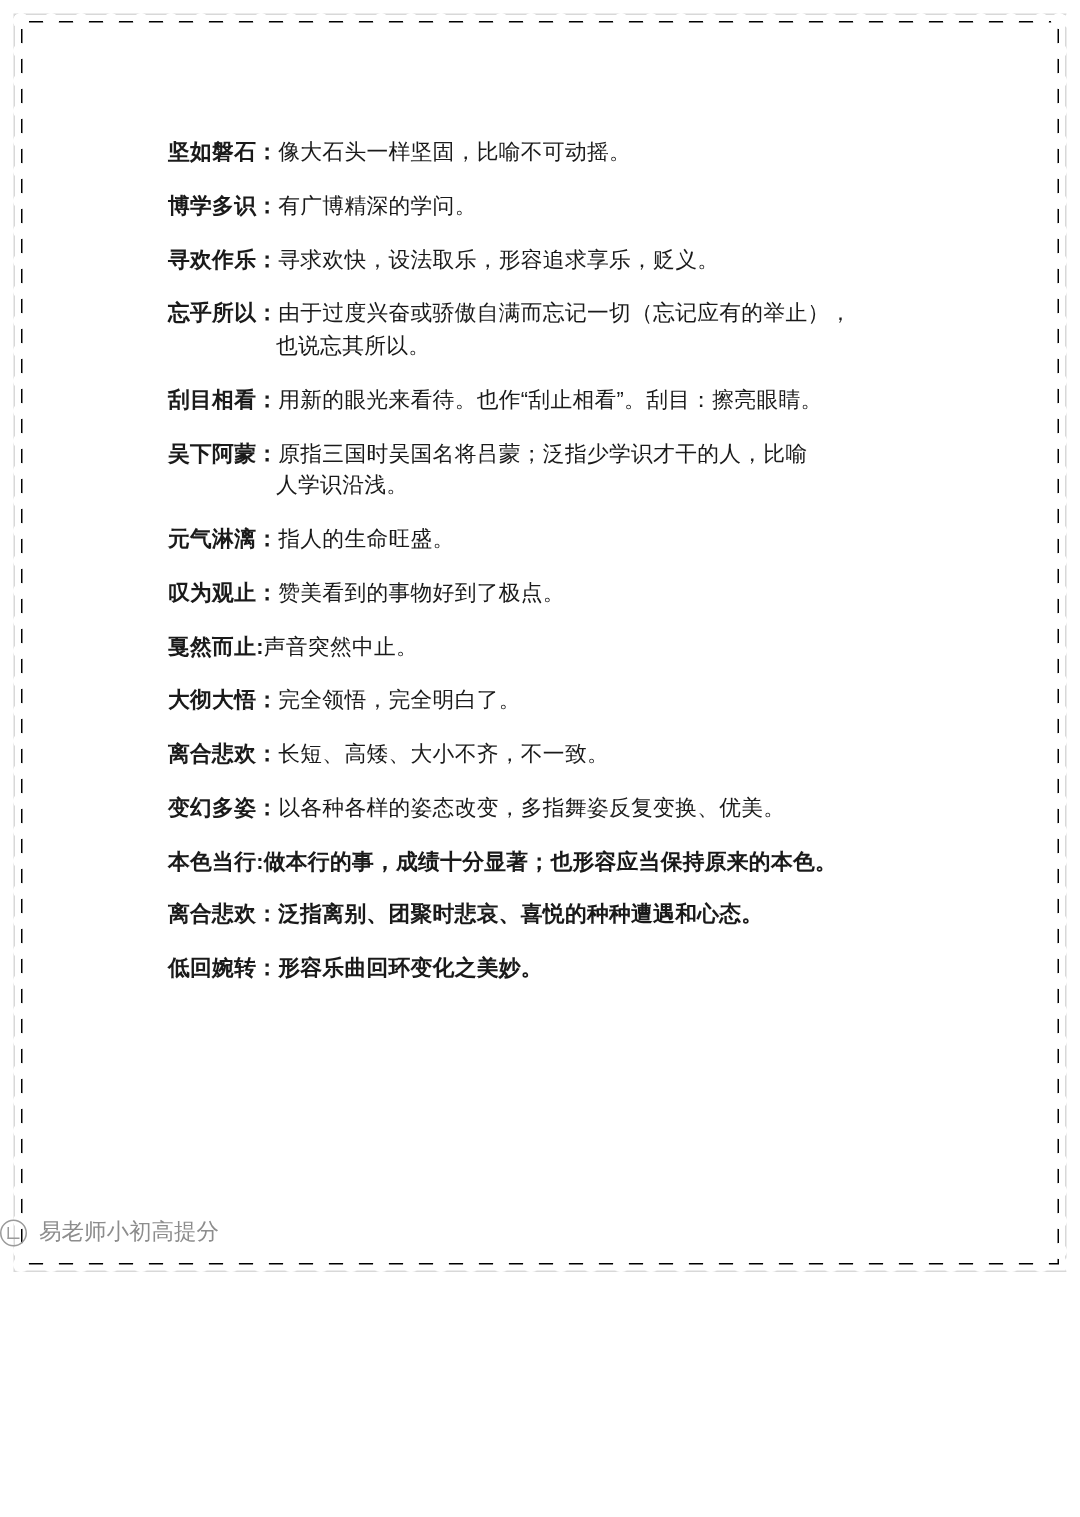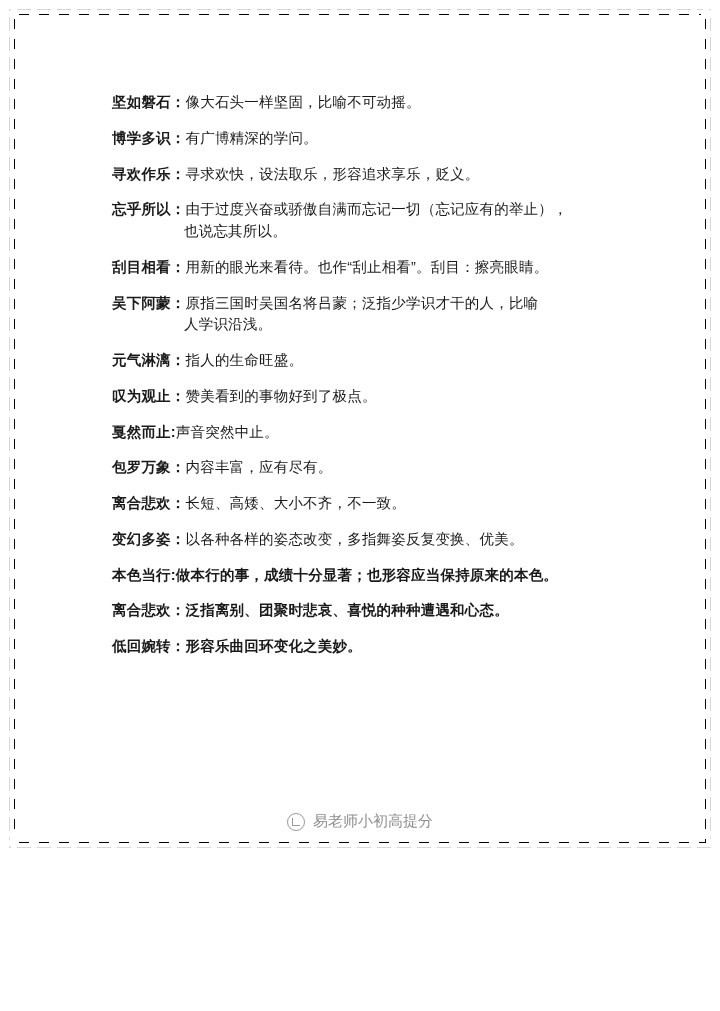--- a/index.html
+++ b/index.html
@@ -102,21 +102,20 @@
   }
 
   
   .footer {
     position: absolute;
     left: 0;
     right: 0;
     bottom: 26px;
     display: flex;
     align-items: center;
-    justify-content: center;
     gap: 8px;
     color: #9a9a9a;
     font-size: 15px;
   }
   .zhihu-logo {
     display: inline-flex;
     align-items: center;
     gap: 3px;
     color: #8d8d8d;
     font-size: 15px;
@@ -159,21 +158,21 @@
   <div class="content" id="list-root">
       <div class="entry"><span class="term">坚如磐石</span><span class="sep">：</span><span class="def">像大石头一样坚固，比喻不可动摇。</span></div>
       <div class="entry"><span class="term">博学多识</span><span class="sep">：</span><span class="def">有广博精深的学问。</span></div>
       <div class="entry"><span class="term">寻欢作乐</span><span class="sep">：</span><span class="def">寻求欢快，设法取乐，形容追求享乐，贬义。</span></div>
       <div class="entry"><span class="term">忘乎所以</span><span class="sep">：</span><span class="def">由于过度兴奋或骄傲自满而忘记一切（忘记应有的举止），</span><span class="cont def">也说忘其所以。</span></div>
       <div class="entry"><span class="term">刮目相看</span><span class="sep">：</span><span class="def">用新的眼光来看待。也作“刮止相看”。刮目：擦亮眼睛。</span></div>
       <div class="entry"><span class="term">吴下阿蒙</span><span class="sep">：</span><span class="def">原指三国时吴国名将吕蒙；泛指少学识才干的人，比喻</span><span class="cont def">人学识沿浅。</span></div>
       <div class="entry"><span class="term">元气淋漓</span><span class="sep">：</span><span class="def">指人的生命旺盛。</span></div>
       <div class="entry"><span class="term">叹为观止</span><span class="sep">：</span><span class="def">赞美看到的事物好到了极点。</span></div>
       <div class="entry"><span class="term">戛然而止</span><span class="sep">:</span><span class="def">声音突然中止。</span></div>
-      <div class="entry"><span class="term">包罗万象</span><span class="sep">：</span><span class="def">内容丰富，应有尽有。</span></div>
+      <div class="entry"><span class="term">大彻大悟</span><span class="sep">：</span><span class="def">完全领悟，完全明白了。</span></div>
       <div class="entry"><span class="term">离合悲欢</span><span class="sep">：</span><span class="def">长短、高矮、大小不齐，不一致。</span></div>
       <div class="entry"><span class="term">变幻多姿</span><span class="sep">：</span><span class="def">以各种各样的姿态改变，多指舞姿反复变换、优美。</span></div>
       <div class="entry bold-all"><span class="term">本色当行</span><span class="sep">:</span><span class="def">做本行的事，成绩十分显著；也形容应当保持原来的本色。</span></div>
       <div class="entry bold-all"><span class="term">离合悲欢</span><span class="sep">：</span><span class="def">泛指离别、团聚时悲哀、喜悦的种种遭遇和心态。</span></div>
       <div class="entry bold-all"><span class="term">低回婉转</span><span class="sep">：</span><span class="def">形容乐曲回环变化之美妙。</span></div>
     </div>
 
   <div class="footer">
     <span class="zhihu-logo">
       <span class="zhihu-mark"></span>

